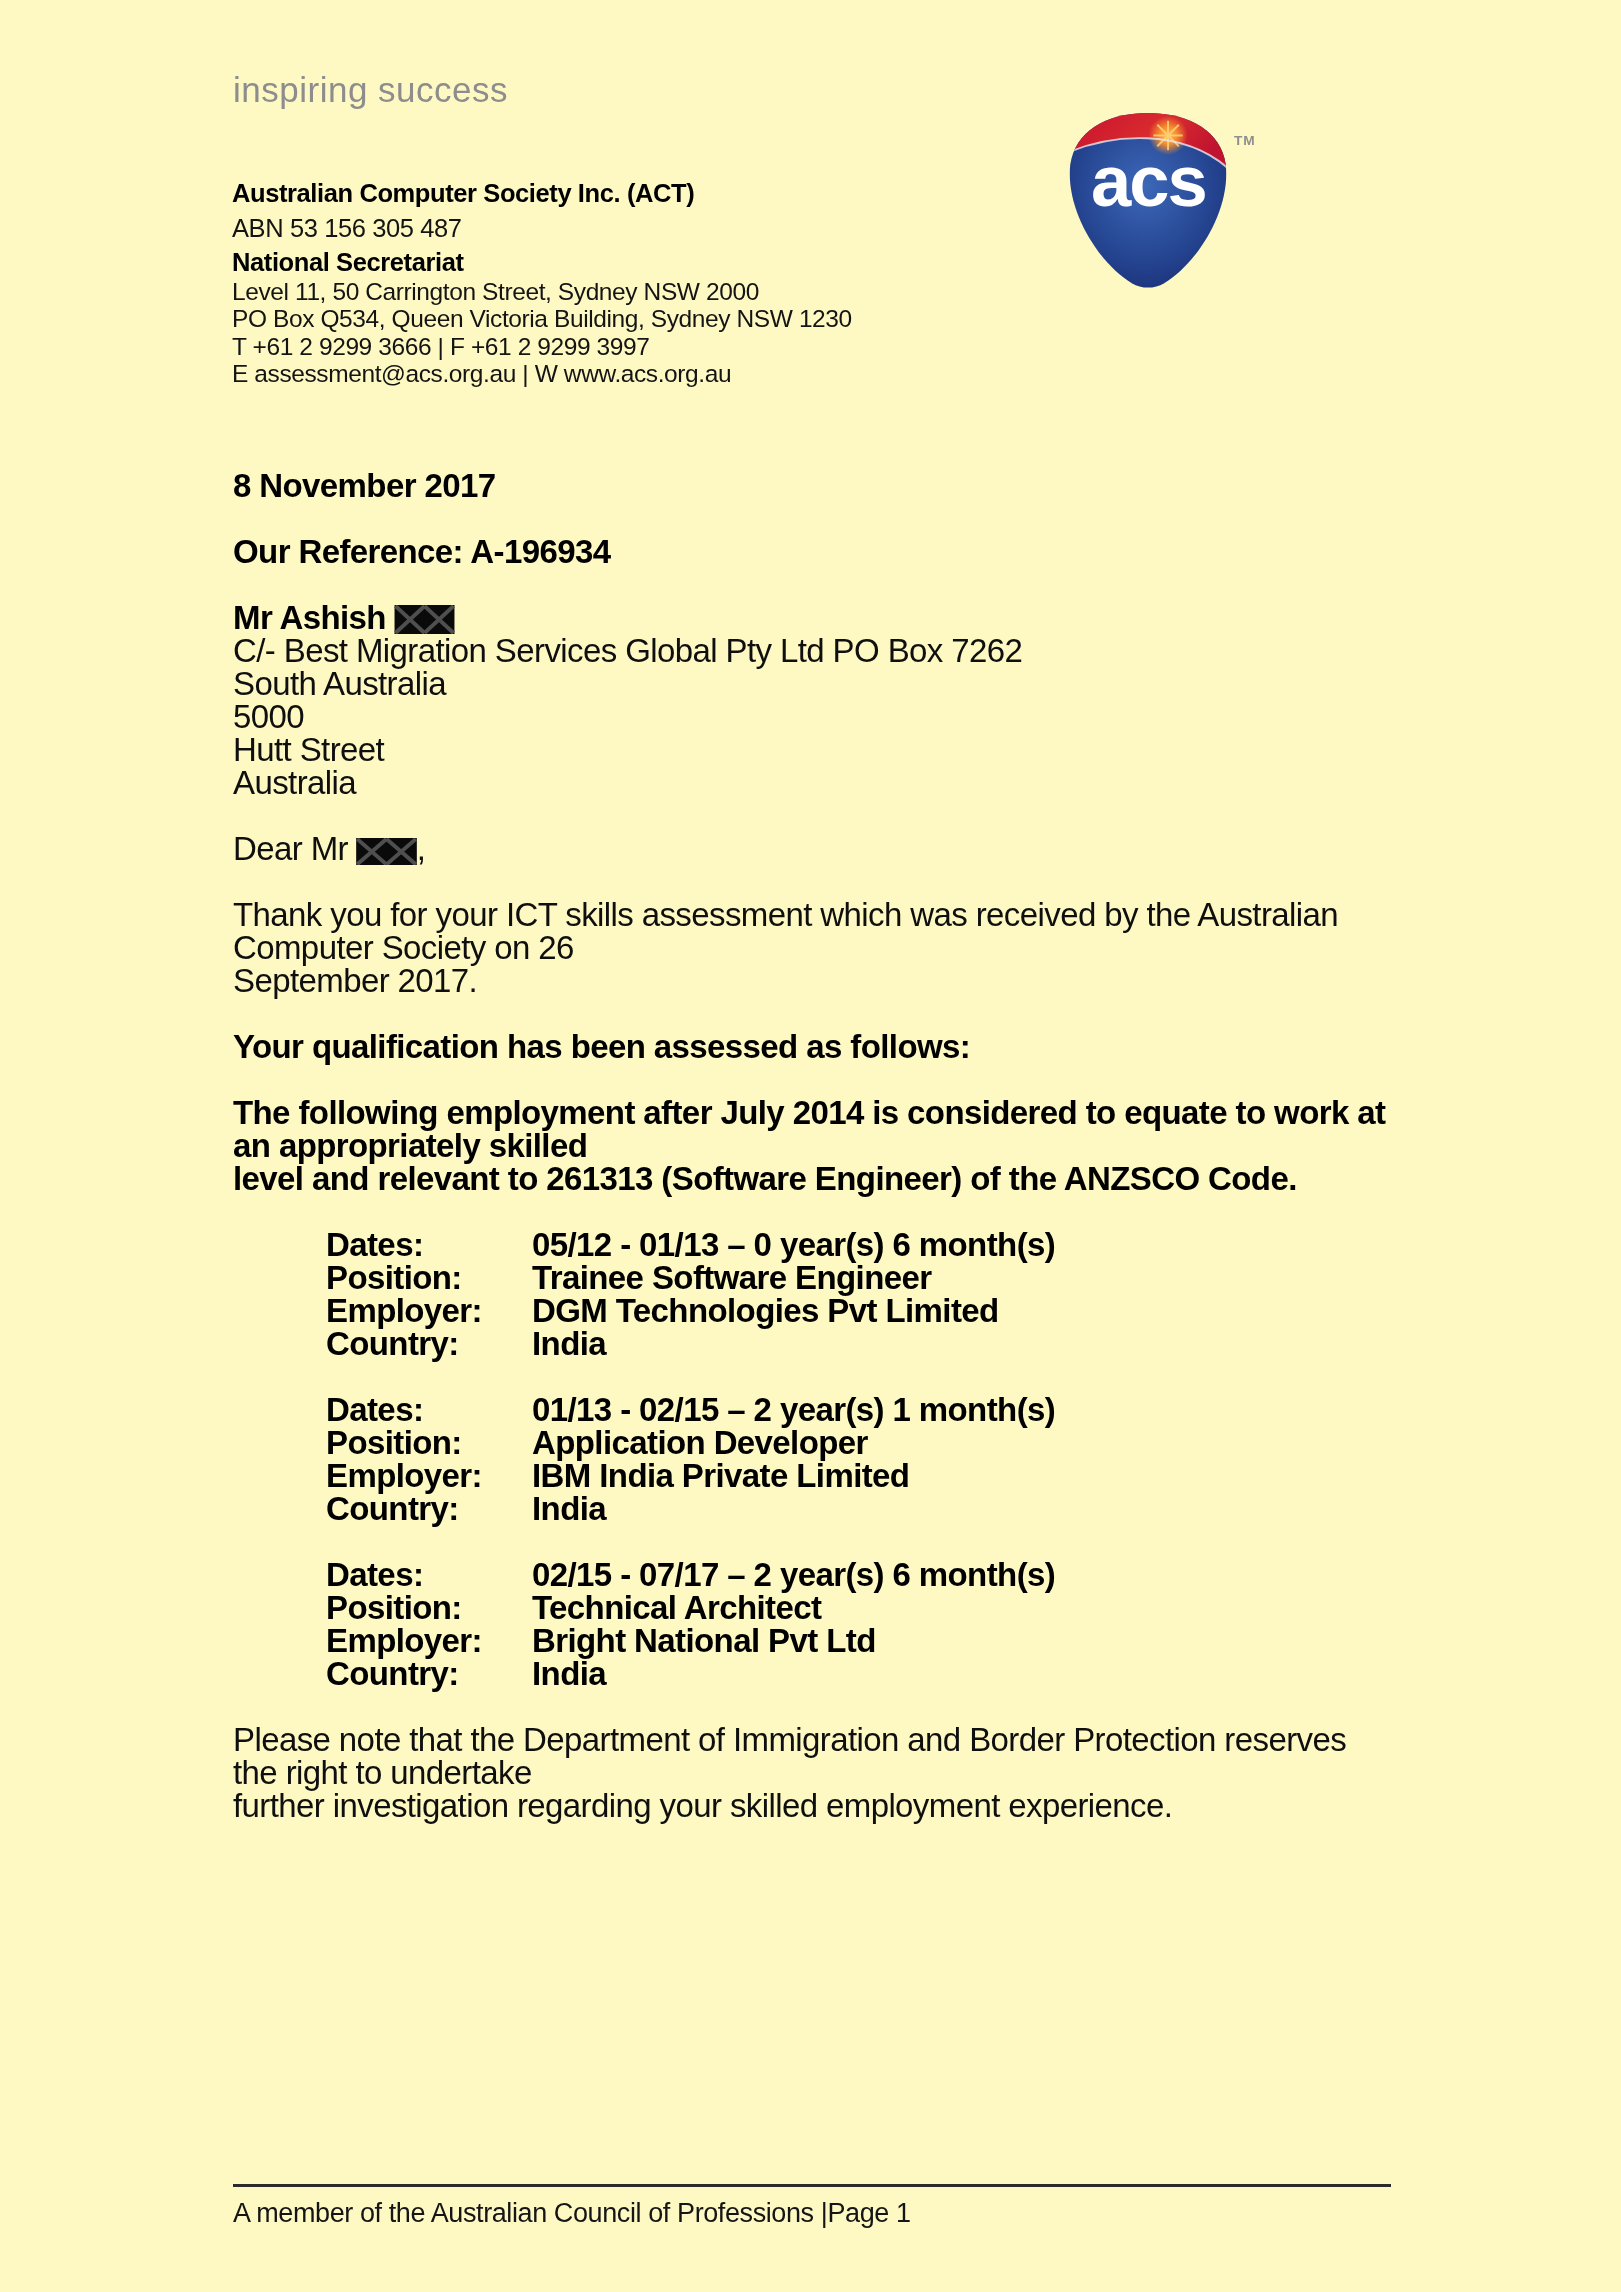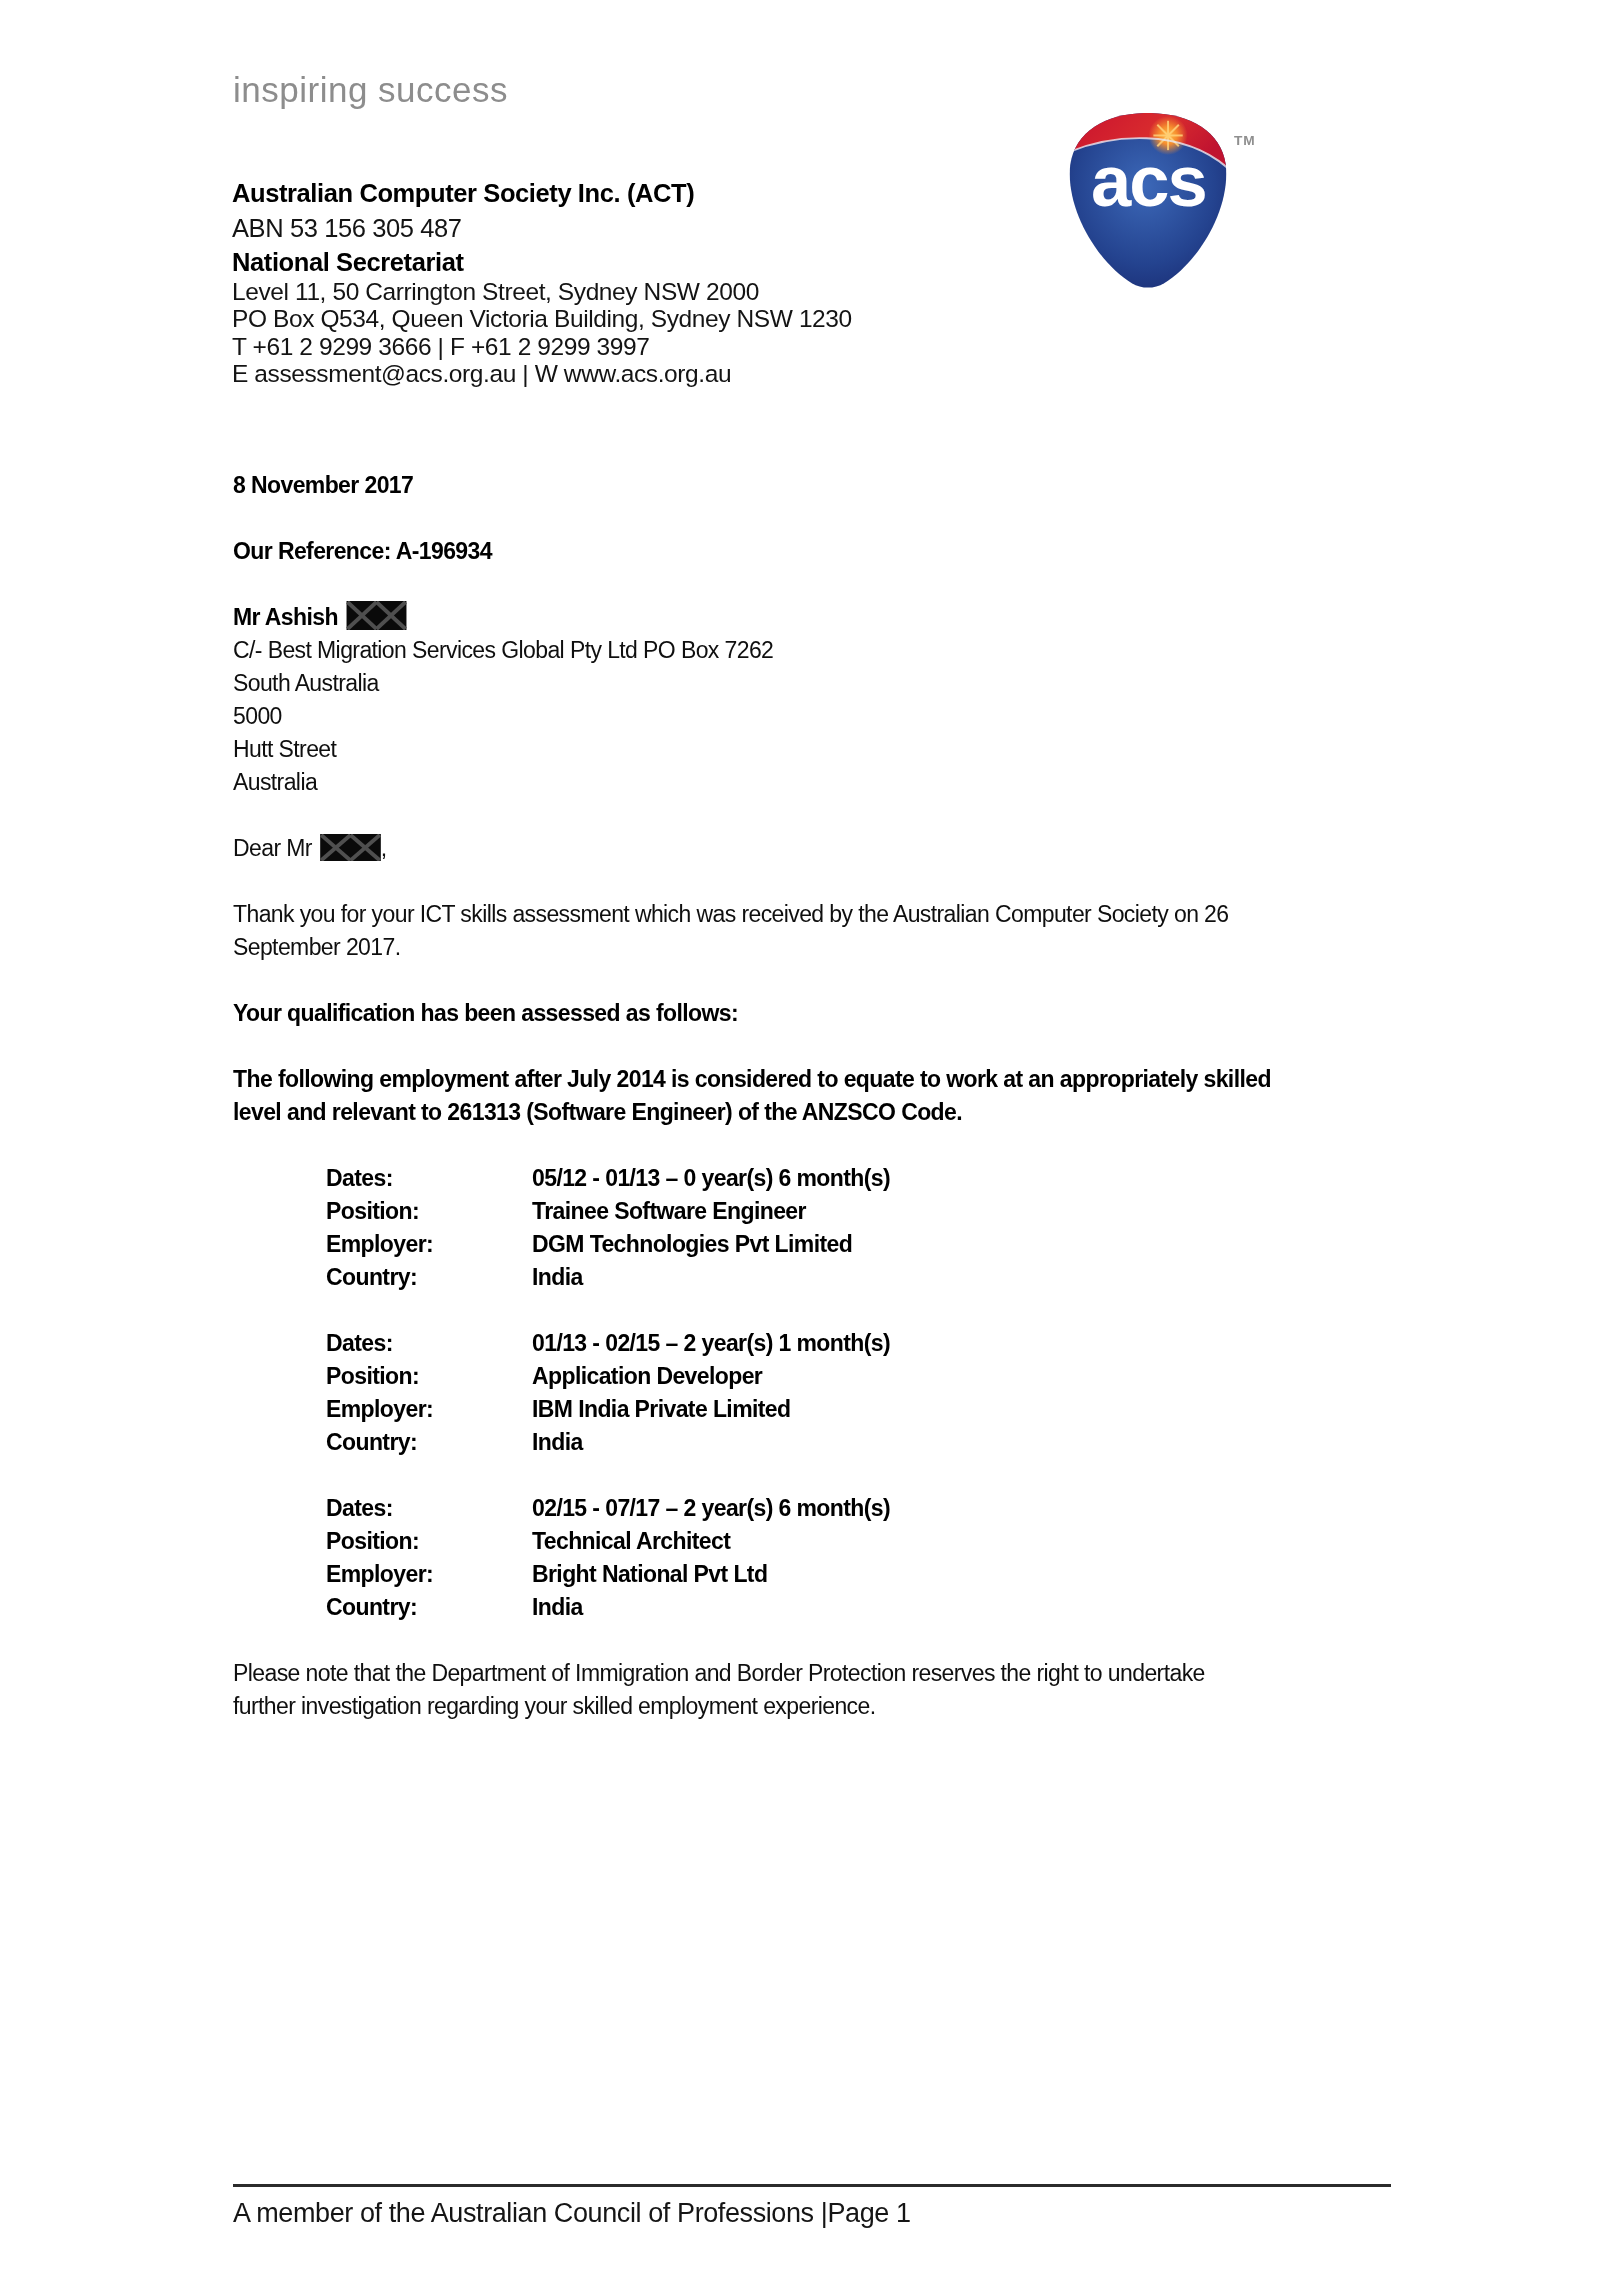--- a/index.html
+++ b/index.html
@@ -1,37 +1,37 @@
 <!DOCTYPE html>
 <html><head>
 <meta charset="utf-8">
 <style>
   html,body{margin:0;padding:0;background:#e8e8e8;}
   .page{
-    position:relative;width:1621px;height:2293px;background:#ffffff;
+    position:relative;width:1621px;height:2293px;background:#fef9c3;
     font-family:"Liberation Sans",sans-serif;color:#111;margin:0 auto;overflow:hidden;
   }
   
   .tagline{position:absolute;left:233px;top:69px;font-size:35px;line-height:41px;
     color:#8d8d8d;letter-spacing:0.5px;}
   
   .org{position:absolute;left:232px;top:176px;font-size:25.5px;letter-spacing:-0.4px;color:#141414;}
   .org-name{font-weight:bold;line-height:34px;color:#000;}
   .org-abn{line-height:36px;}
   .org-dept{font-weight:bold;line-height:32px;color:#000;}
   .org-line{line-height:27.4px;font-size:24.5px;}
   
   .logo{position:absolute;left:1066px;top:111px;width:338px;height:191px;}
   .logo-shield{position:absolute;left:0;top:0;}
   .logo-tm{position:absolute;left:168px;top:21.6px;font-size:13.7px;font-weight:bold;
     color:#8f8f8f;letter-spacing:1px;}
   .logo-wordmark{position:absolute;left:168px;top:60px;font-size:26.5px;font-weight:bold;
     line-height:32px;color:#1d3a7d;letter-spacing:-1px;}
   
-  .body{position:absolute;left:233px;top:469px;width:1158px;font-size:23px;
+  .body{position:absolute;left:233px;top:469px;width:1158px;font-size:33px;
     line-height:33px;letter-spacing:-0.6px;color:#0f0f0f;}
   .b{font-weight:bold;color:#000;}
   .para{margin-top:33px;}
   .ind{margin-left:75px;}
   .erow{padding-left:93px;}
   .elab{display:inline-block;width:206px;}
   .redact{display:inline-block;vertical-align:-4.9px;margin-left:7.8px;line-height:0;}
   
   .frule{position:absolute;left:233px;top:2184px;width:1158px;height:2.9px;background:#2b2b2b;}
   .ftext{position:absolute;left:233px;top:2197px;width:1158px;display:flex;

